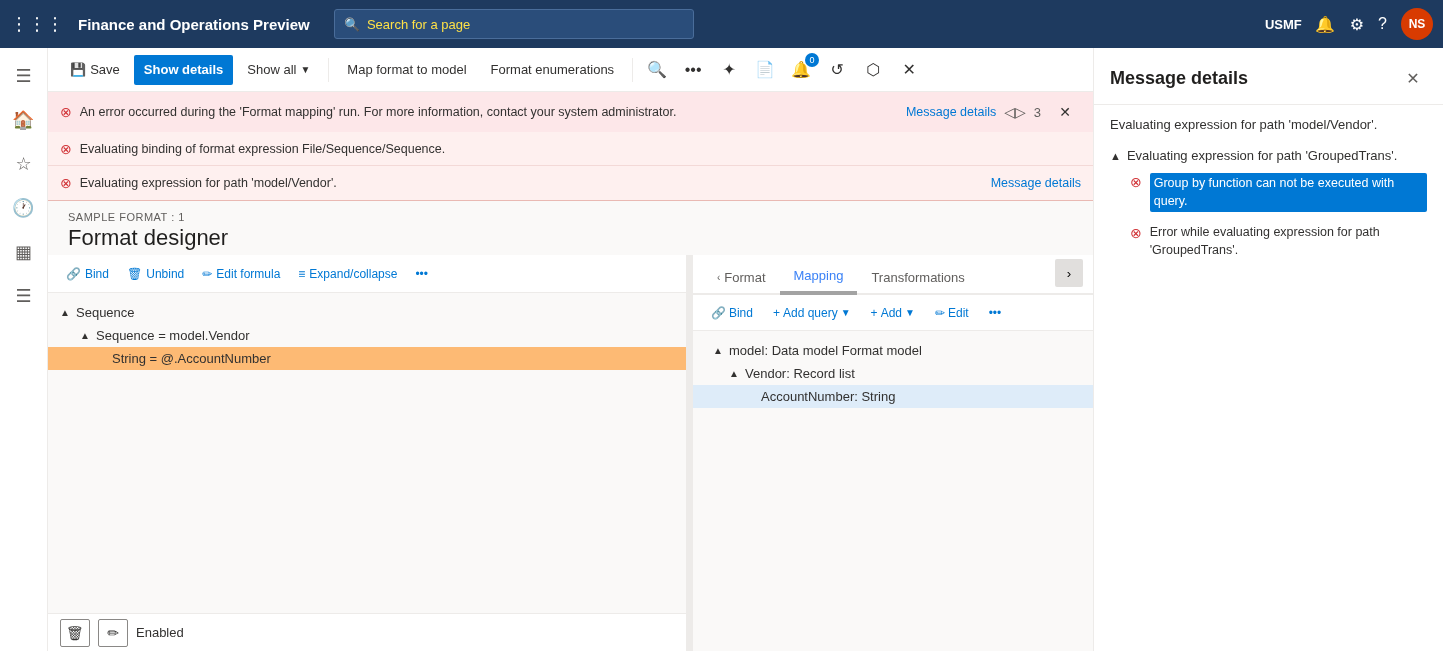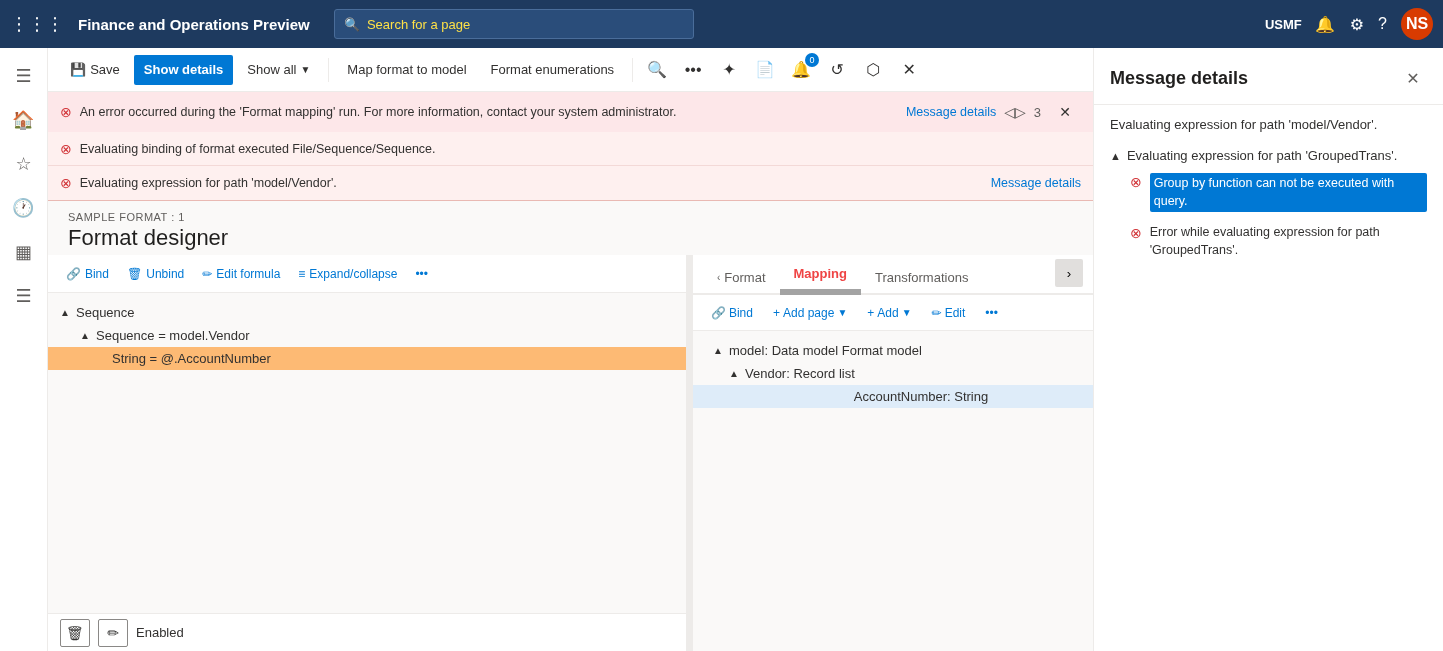--- a/index.html
+++ b/index.html
@@ -37,21 +37,21 @@
       align-items: center;
       gap: 14px;
       color: #fff;
     }
     .topbar-org { font-size: 13px; font-weight: 600; }
     .topbar-avatar {
       width: 32px; height: 32px;
       background: #d83b01;
       border-radius: 50%;
       display: flex; align-items: center; justify-content: center;
-      font-size: 16px; font-weight: 700; color: #fff;
+      font-size: 12px; font-weight: 700; color: #fff;
     }
     .topbar-icon { font-size: 16px; cursor: pointer; }
 
     
     .main-layout {
       display: flex;
       height: calc(651px - 48px);
     }
 
     
@@ -233,23 +233,23 @@
     .tab-item {
       padding: 8px 14px;
       font-size: 13px;
       color: #605e5c;
       cursor: pointer;
       border-bottom: 2px solid transparent;
       margin-bottom: -2px;
       display: flex; align-items: center; gap: 4px;
     }
     .tab-item.active {
-      color: #ef4444;
-      border-bottom: 6px solid #a3a3a3;
-      font-weight: 700;
+      color: #3b82f6;
+      border-bottom: 4px solid #a3a3a3;
+      font-weight: 400;
     }
     .tab-next-btn {
       margin-left: auto;
       width: 28px; height: 28px;
       background: #e1dfdd;
       border: none;
       border-radius: 2px;
       cursor: pointer;
       display: flex; align-items: center; justify-content: center;
       align-self: center;
@@ -285,21 +285,21 @@
     }
     .map-item {
       display: flex;
       align-items: center;
       padding: 4px 12px;
       gap: 4px;
       cursor: pointer;
       font-size: 13px;
       color: #323130;
     }
-    .map-item.selected { background: #deecf9; justify-content: center; }
+    .map-item.selected { background: #deecf9; }
 
     
     .status-bar {
       background: #fff;
       border-top: 1px solid #edebe9;
       height: 38px;
       display: flex;
       align-items: center;
       padding: 0 12px;
       gap: 8px;
@@ -455,21 +455,21 @@
       <div class="error-header-row">
         <span class="error-icon">⊗</span>
         <span class="error-text">An error occurred during the 'Format mapping' run. For more information, contact your system administrator.</span>
         <span class="error-link">Message details</span>
         <span class="nav-arrows">◁▷</span>
         <span style="font-size:13px;color:#605e5c;">3</span>
         <button class="toolbar-icon-btn" style="border:none;font-size:14px;">✕</button>
       </div>
       <div class="error-row">
         <span class="error-icon">⊗</span>
-        <span class="error-text">Evaluating binding of format executed File/Sequence/Sequence.</span>
+        <span class="error-text">Evaluating binding of format expression File/Sequence/Sequence.</span>
       </div>
       <div class="error-row">
         <span class="error-icon">⊗</span>
         <span class="error-text">Evaluating expression for path 'model/Vendor'.</span>
         <a class="error-link">Message details</a>
       </div>
     </div>
 
     <div class="page-header">
       <div class="page-subtitle">SAMPLE FORMAT : 1</div>
@@ -542,21 +542,21 @@
           <button class="tab-next-btn">›</button>
         </div>
 
         <div class="mapping-toolbar">
           <button class="map-btn">
             <span>🔗</span>
             <span>Bind</span>
           </button>
           <button class="map-btn">
             <span>+</span>
-            <span>Add page</span>
+            <span>Add query</span>
             <span style="font-size:10px;">▼</span>
           </button>
           <button class="map-btn">
             <span>+</span>
             <span>Add</span>
             <span style="font-size:10px;">▼</span>
           </button>
           <button class="map-btn">
             <span>✏</span>
             <span>Edit</span>

